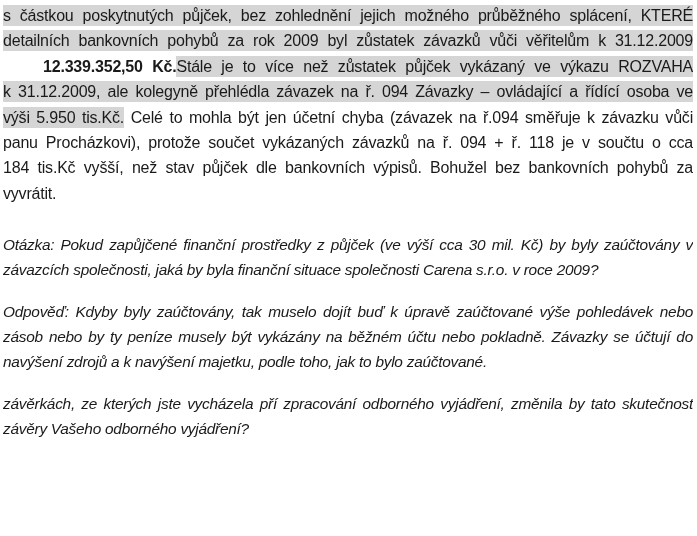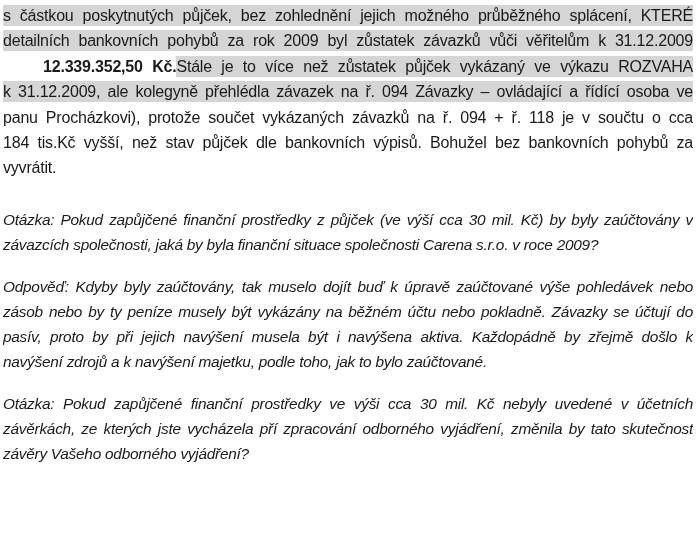--- a/index.html
+++ b/index.html
@@ -54,32 +54,31 @@
 </style>
 </head>
 <body>
 
 <div class="doc">
     <div class="para p-normal">
       <div class="line"><span class="hl">s částkou poskytnutých půjček, bez zohlednění jejich možného průběžného splácení, KTERÉ</span></div>
       <div class="line"><span class="hl">detailních bankovních pohybů za rok 2009 byl zůstatek závazků vůči věřitelům k 31.12.2009</span></div>
       <div class="line"><span class=" b">12.339.352,50 Kč.</span><span class="hl">Stále je to více než zůstatek půjček vykázaný ve výkazu ROZVAHA</span></div>
       <div class="line"><span class="hl">k 31.12.2009, ale kolegyně přehlédla závazek na ř. 094 Závazky – ovládající a řídící osoba ve</span></div>
+      <div class="line"><span class="hl">výši 5.950 tis.Kč.</span><span class=""> Celé to mohla být jen účetní chyba (závazek na ř.094 směřuje k závazku vůči</span></div>
       <div class="line"><span class="">panu Procházkovi), protože součet vykázaných závazků na ř. 094 + ř. 118 je v součtu o cca</span></div>
       <div class="line"><span class="">184 tis.Kč vyšší, než stav půjček dle bankovních výpisů. Bohužel bez bankovních pohybů za</span></div>
       <div class="line last"><span class="">vyvrátit.</span></div>
     </div>
     <div class="para p-italic">
       <div class="line"><span class="">Otázka: Pokud zapůjčené finanční prostředky z půjček (ve výší cca 30 mil. Kč) by byly zaúčtovány v</span></div>
       <div class="line last"><span class="">závazcích společnosti, jaká by byla finanční situace společnosti Carena s.r.o. v roce 2009?</span></div>
     </div>
     <div class="para p-italic">
       <div class="line"><span class="">Odpověď: Kdyby byly zaúčtovány, tak muselo dojít buď k úpravě zaúčtované výše pohledávek nebo</span></div>
       <div class="line"><span class="">zásob nebo by ty peníze musely být vykázány na běžném účtu nebo pokladně. Závazky se účtují do</span></div>
-      <div class="line"><span class="">pasív, proto by při jejich navýšení musela být i navýšena aktiva. Každopádně by zřejmě došlo k</span></div>
       <div class="line last"><span class="">navýšení zdrojů a k navýšení majetku, podle toho, jak to bylo zaúčtované.</span></div>
     </div>
     <div class="para p-italic">
-      <div class="line"><span class="">Otázka: Pokud zapůjčené finanční prostředky ve výši cca 30 mil. Kč nebyly uvedené v účetních</span></div>
       <div class="line"><span class="">závěrkách, ze kterých jste vycházela pří zpracování odborného vyjádření, změnila by tato skutečnost</span></div>
       <div class="line last"><span class="">závěry Vašeho odborného vyjádření?</span></div>
     </div>
   </div>
 
 </body></html>

